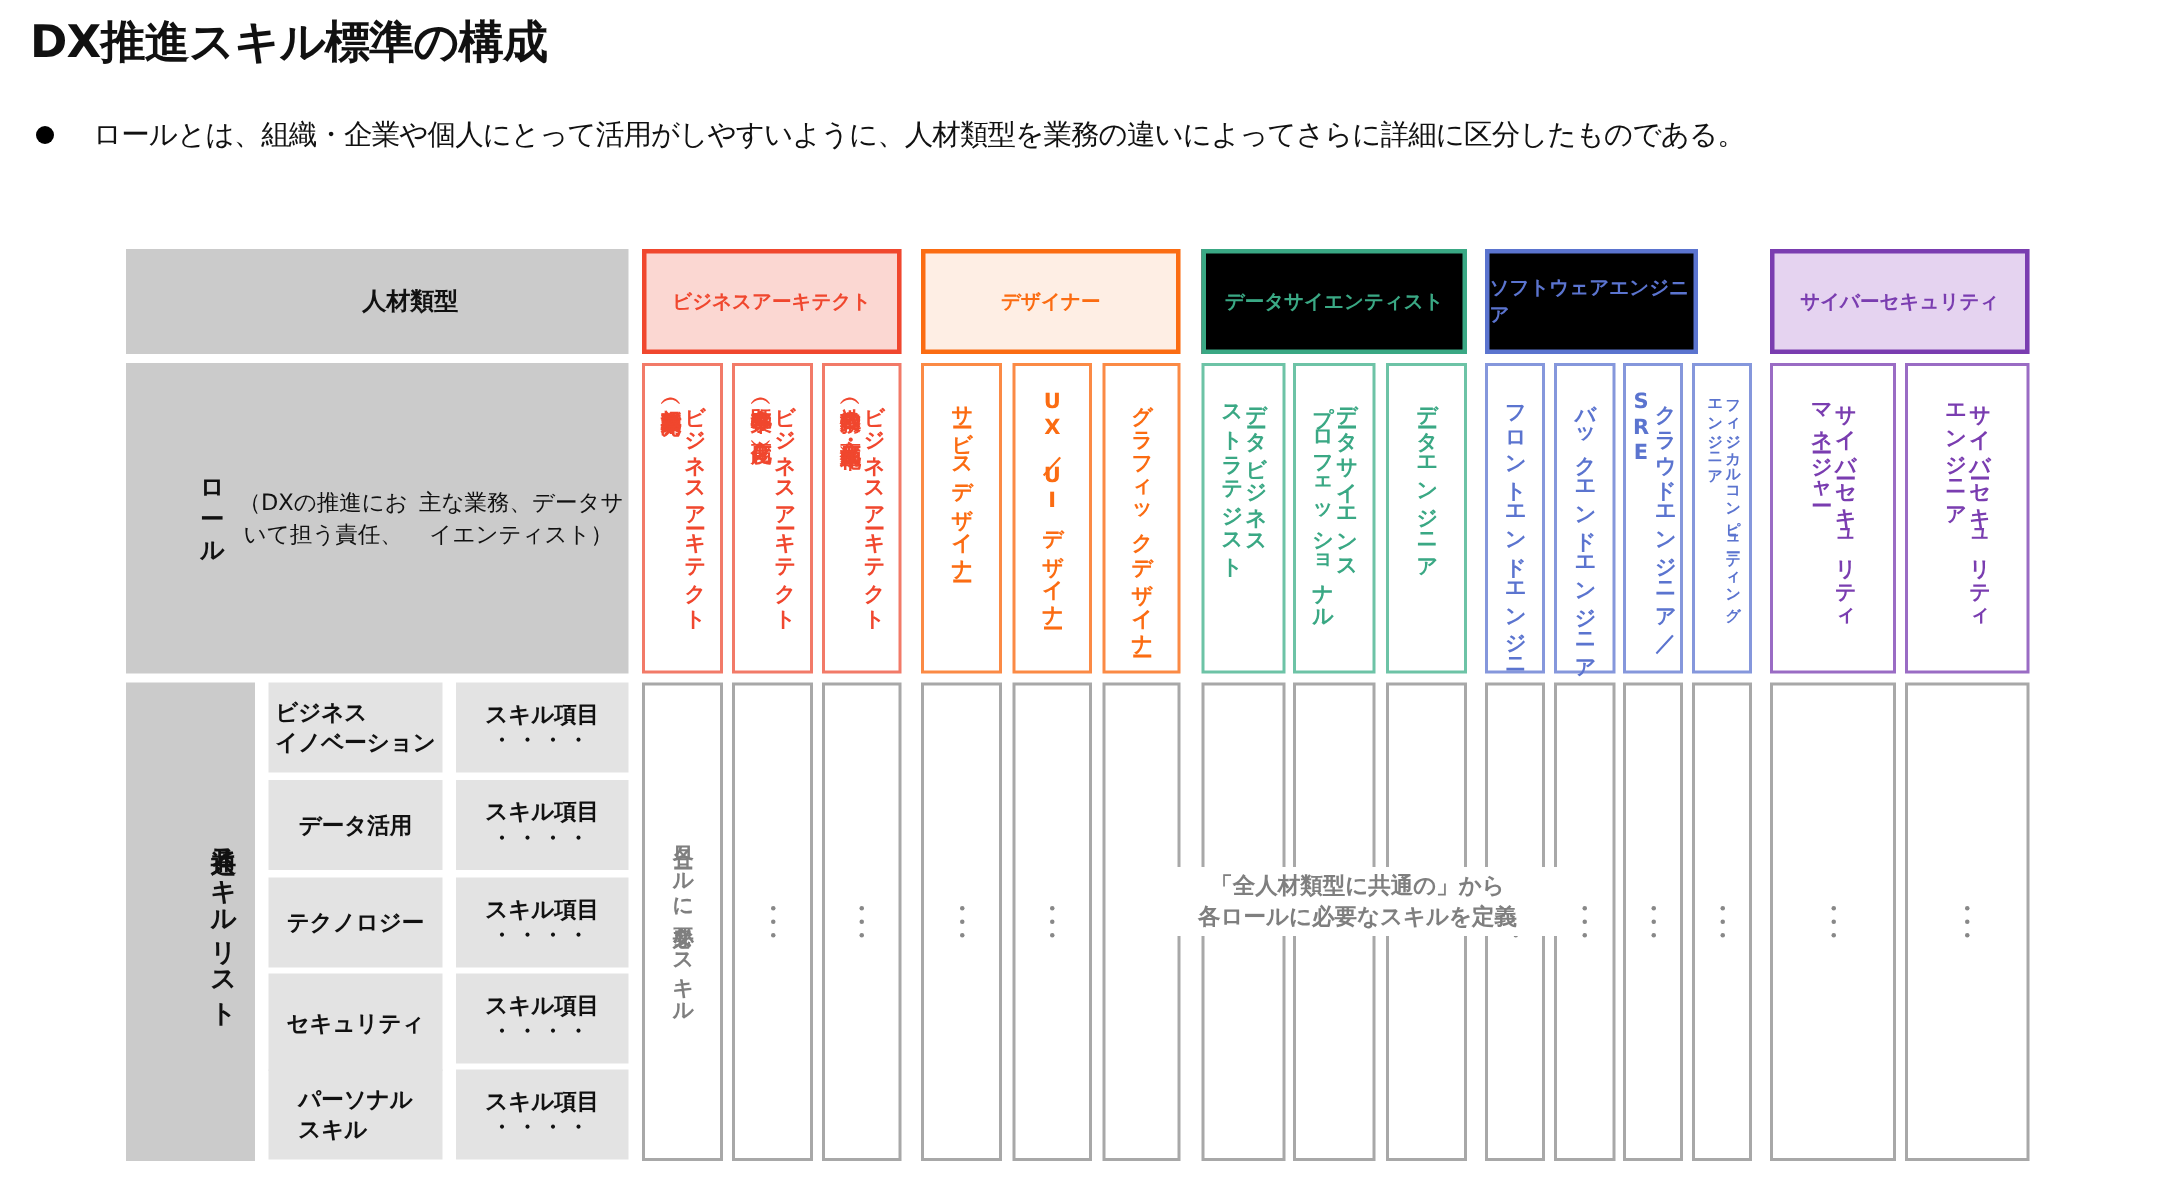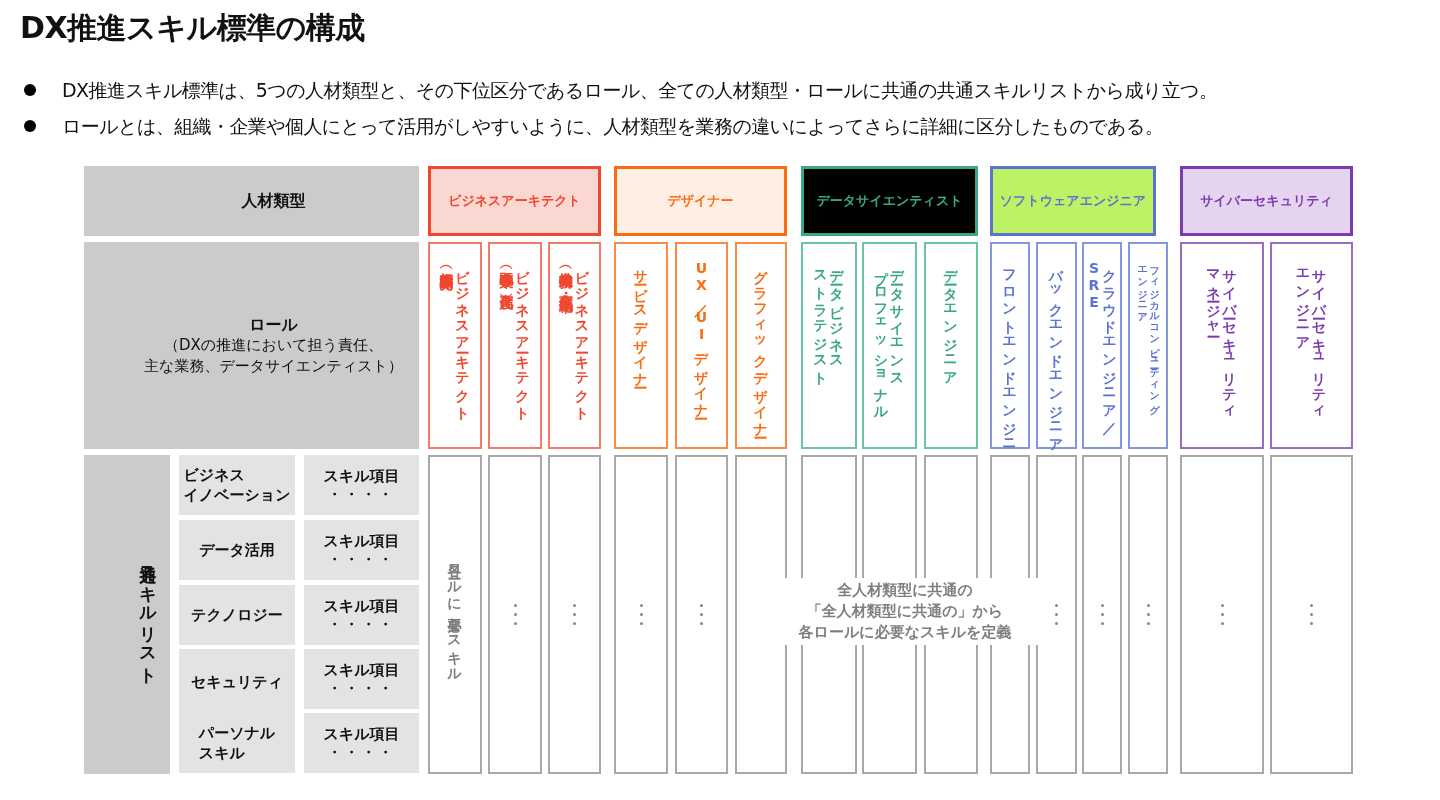--- a/index.html
+++ b/index.html
@@ -27,29 +27,28 @@
   .skill-label { display:flex; align-items:center; justify-content:center; text-align:left; font-weight:bold; font-size:15px; line-height:20px; white-space:pre; }
   .skill-item { display:flex; flex-direction:column; align-items:center; justify-content:center; font-weight:bold; font-size:15px; line-height:18px; }
   .skill-item .dots { letter-spacing:3px; font-size:14px; }
 </style>
 </head>
 <body>
 
 <div class="title">DX推進スキル標準の構成</div>
 
 <ul class="bullets">
-  <li><span class="dot"></span><span>DX推進スキル標準は、5つの人材類型と、その下位区分であるロール、全ての人材類型・ロールに共通の共通スキルリストから成り立つ。</span></li>
   <li><span class="dot"></span><span>ロールとは、組織・企業や個人にとって活用がしやすいように、人材類型を業務の違いによってさらに詳細に区分したものである。</span></li>
 </ul>
 
 <div class="box gray hdr-label" style="left:84px; top:166px; width:335px; height:70px; font-size:16px;">
   <span>人材類型</span>
 </div>
 
-<div class="box gray hdr-label" style="left:84px; top:242px; width:335px; height:207px; flex-direction:column; font-weight:normal; font-size:15px; line-height:21px;">
+<div class="box gray hdr-label" style="left:84px; top:242px; width:335px; height:207px; flex-direction:row; font-weight:normal; font-size:15px; line-height:21px;">
   <span style="font-weight:bold; font-size:16px;">ロール</span>
   <span>（DXの推進において担う責任、</span>
   <span>主な業務、データサイエンティスト）</span>
 </div>
 
 <div class="box gray hdr-label" style="left:84px; top:455px; width:86px; height:319px;">
   <span style="writing-mode:vertical-rl; text-orientation:upright; font-size:17px; letter-spacing:1px;">共通スキルリスト</span>
 </div>
 
 <div id="skill-rows">
@@ -152,21 +151,21 @@
     <div class="box skill-col" style="left: 801px; top: 455px; width: 56px; height: 319px;"></div>
     <div class="box role-box" style="left: 862px; top: 242px; width: 55px; height: 207px; border-color: rgb(109, 195, 166); color: rgb(58, 168, 132);">
       <span class="vt">データサイエンス
 プロフェッショナル</span>
     </div>
     <div class="box skill-col" style="left: 862px; top: 455px; width: 55px; height: 319px;"></div>
     <div class="box role-box" style="left: 924px; top: 242px; width: 54px; height: 207px; border-color: rgb(109, 195, 166); color: rgb(58, 168, 132);">
       <span class="vt">データエンジニア</span>
     </div>
     <div class="box skill-col" style="left: 924px; top: 455px; width: 54px; height: 319px;"></div>
-    <div class="box type-box" style="left: 990px; top: 166px; width: 166px; height: 70px; border-color: rgb(91, 116, 207); background: #bef264; color: rgb(91, 116, 207);">
+    <div class="box type-box" style="left: 990px; top: 166px; width: 142px; height: 70px; border-color: rgb(91, 116, 207); background: #000000; color: rgb(91, 116, 207);">
       <span>ソフトウェアエンジニア</span>
     </div>
     <div class="box role-box" style="left: 990px; top: 242px; width: 40px; height: 207px; border-color: rgb(133, 151, 220); color: rgb(91, 116, 207);">
       <span class="vt">フロントエンドエンジニア</span>
     </div>
     <div class="box skill-col" style="left: 990px; top: 455px; width: 40px; height: 319px;">
       <span class="vdots">
         <span></span>
         <span></span>
         <span></span>
@@ -225,16 +224,15 @@
     <div class="box skill-col" style="left: 1270px; top: 455px; width: 83px; height: 319px;">
       <span class="vdots">
         <span></span>
         <span></span>
         <span></span>
       </span>
     </div>
   </div>
 
 <div class="center-note">
-  <div>全人材類型に共通の</div>
   <div>「全人材類型に共通の」から</div>
   <div>各ロールに必要なスキルを定義</div>
 </div>
 
 </body></html>

